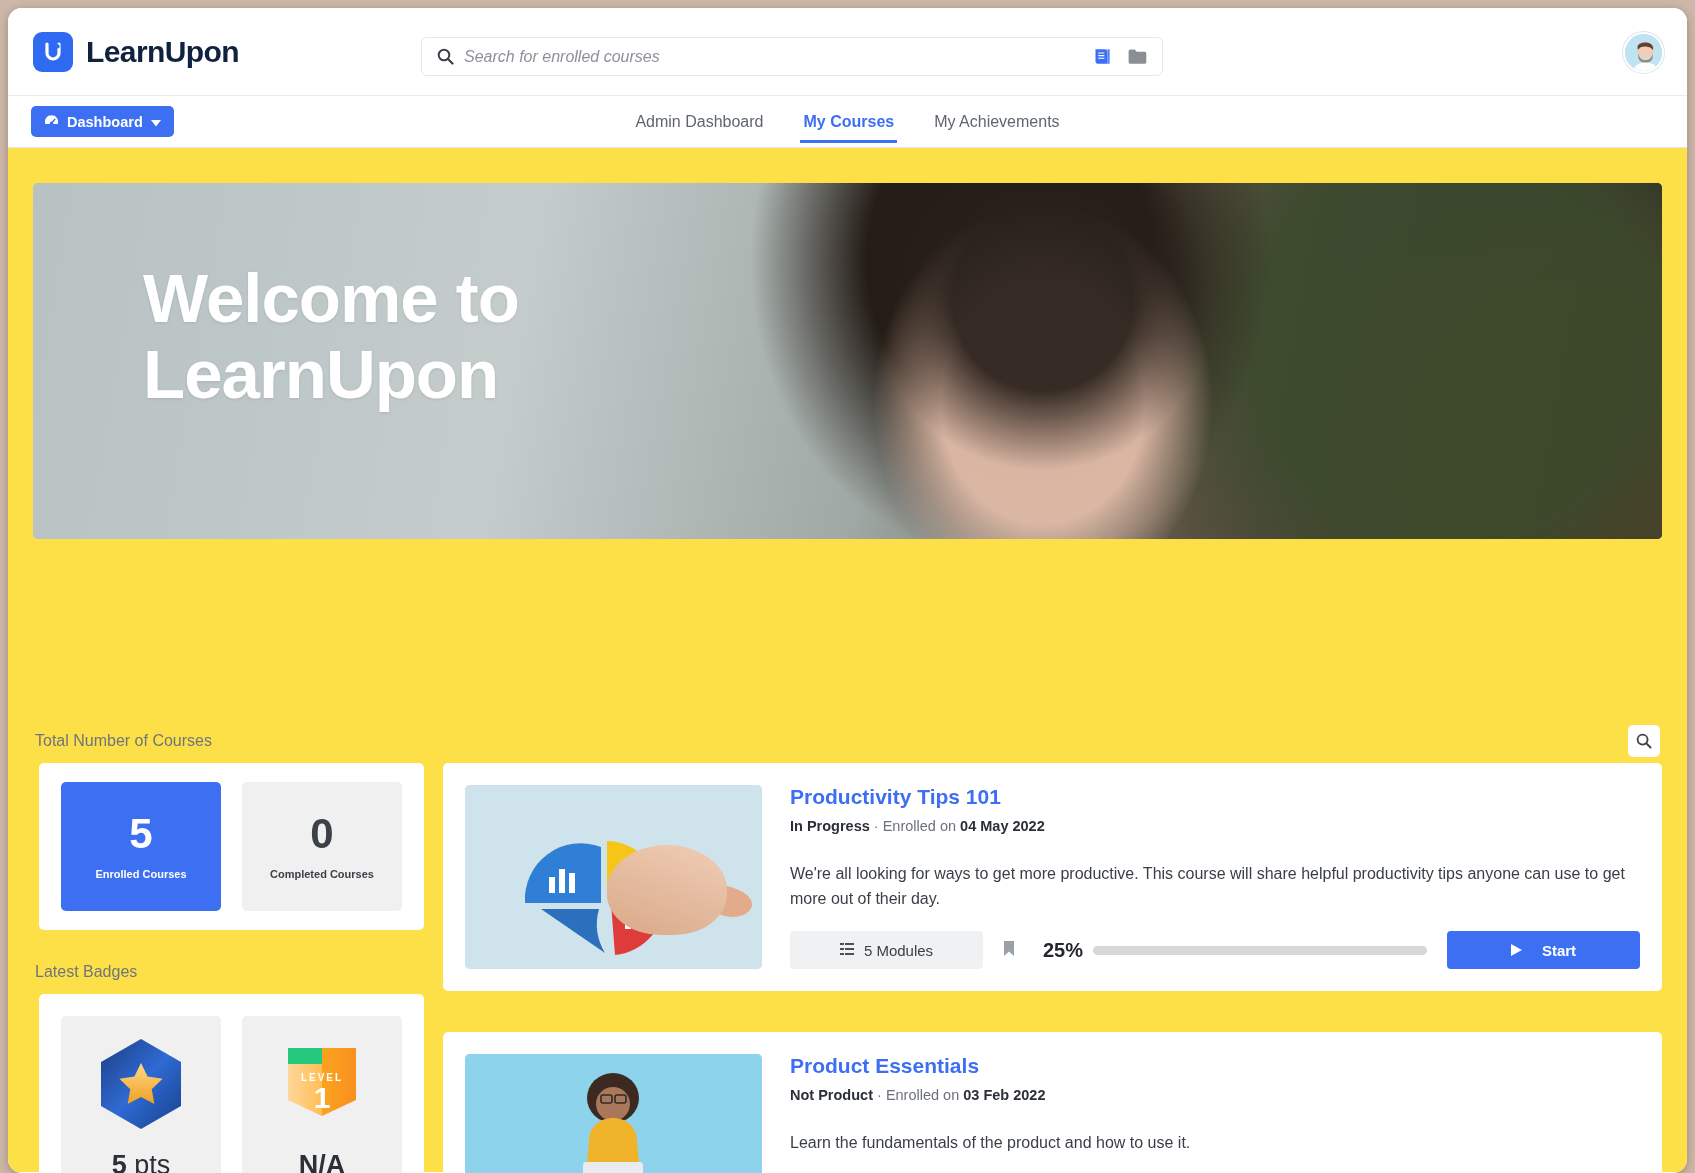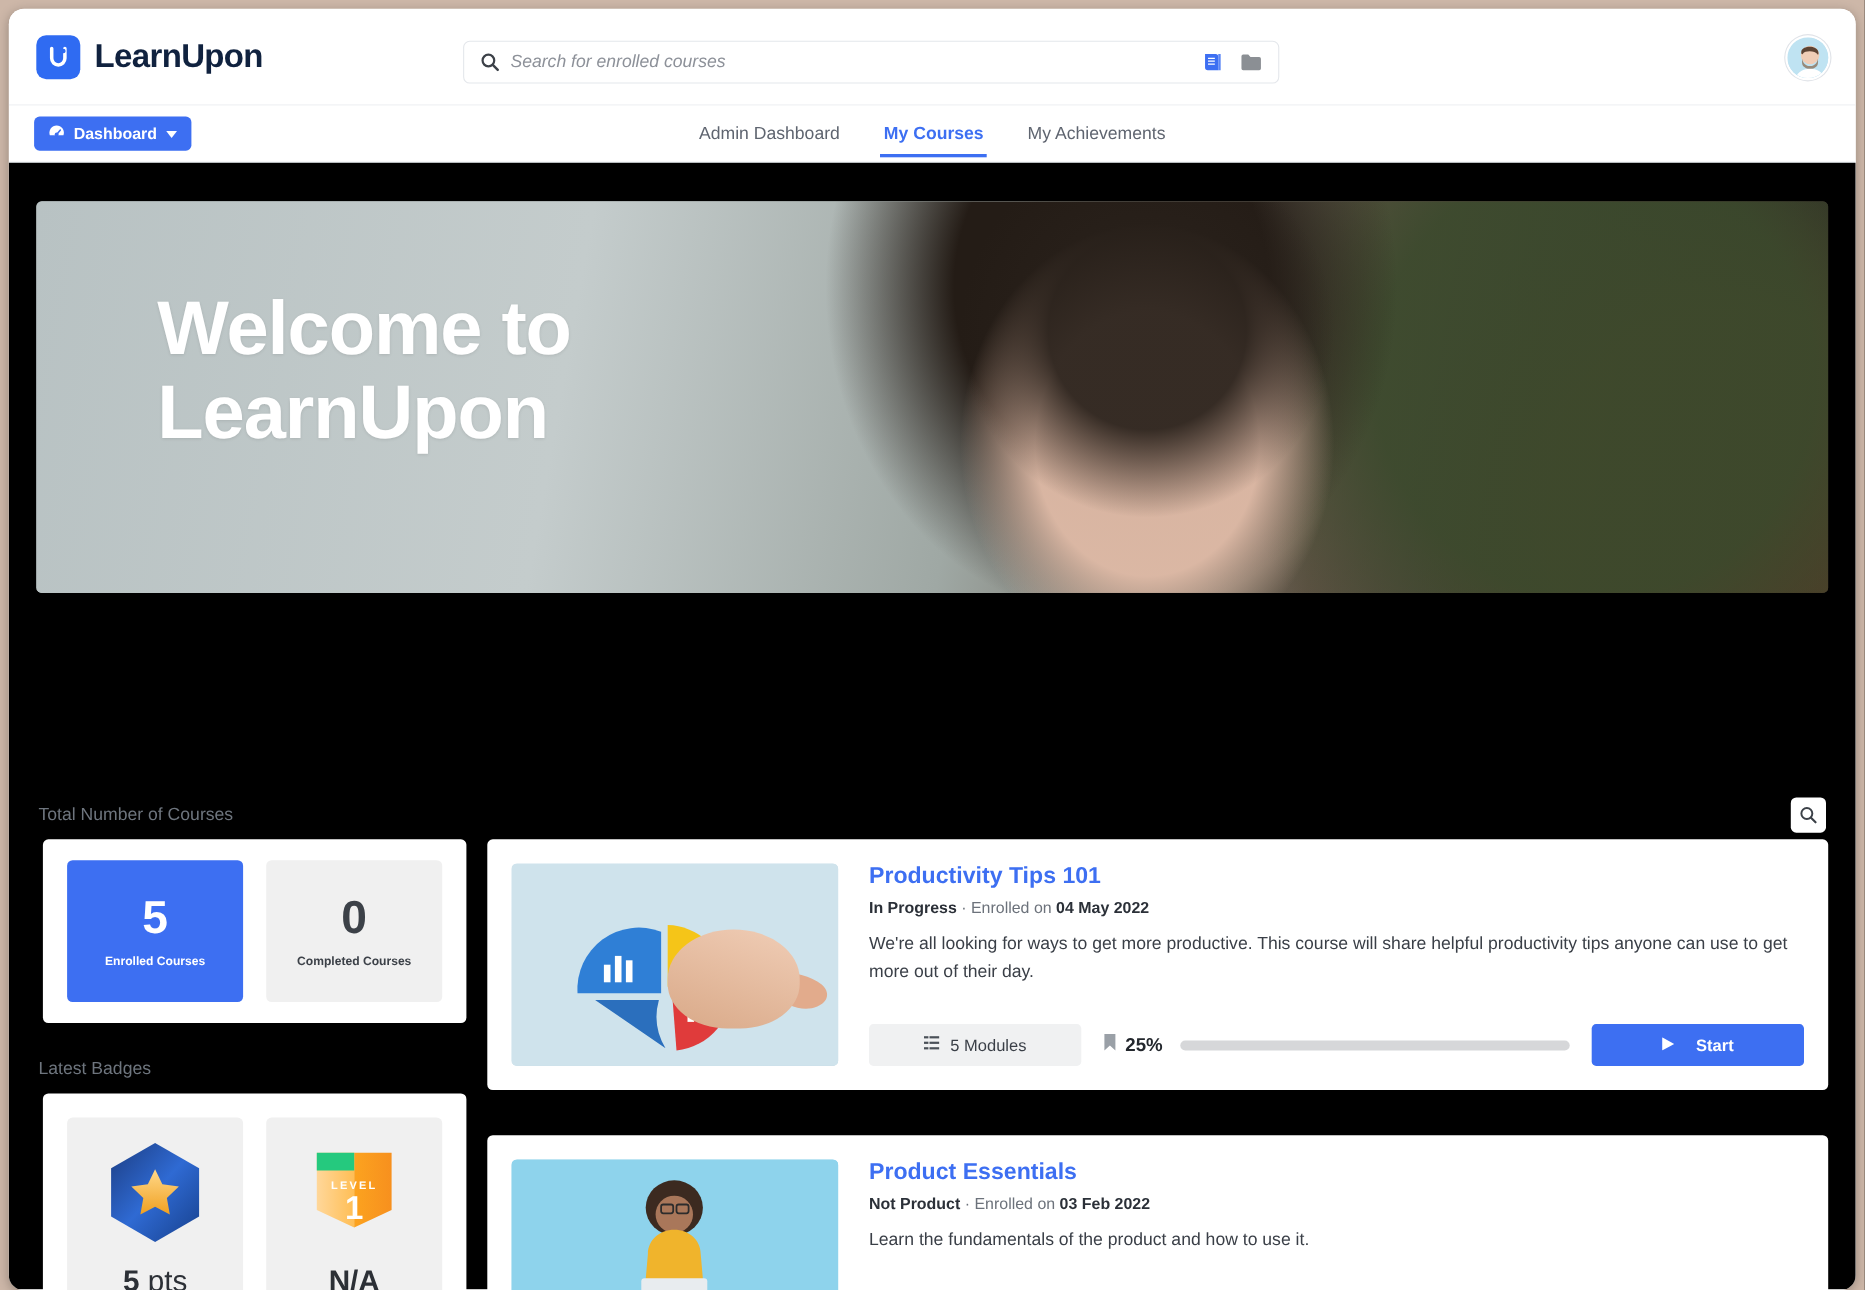--- a/index.html
+++ b/index.html
@@ -127,21 +127,21 @@
     position: absolute;
     left: 0; right: 0; bottom: 0;
     height: 3px;
     background: #3d6ff2;
   }
 
   
   #page {
     position: relative;
     height: 1024px;
-    background: #000000;
+    background: #fde047;
     padding: 0;
   }
 
   
   #hero {
     position: absolute;
     left: 25px; top: 35px;
     width: 1629px; height: 356px;
     border-radius: 5px;
     overflow: hidden;
@@ -282,42 +282,42 @@
     color: #3d6ff2;
     cursor: pointer;
   }
   .course-meta {
     margin-top: 9px;
     font-size: 14.5px;
     color: #6c727b;
   }
   .course-meta b { color: #2b3038; font-weight: 700; }
   .course-desc {
-    margin-top: 12px;
+    margin-top: 27px;
     font-size: 16px;
     line-height: 25px;
     color: #3a3f47;
     max-width: 835px;
   }
   .course-footer {
     position: absolute;
     left: 0; right: 0; bottom: 0;
     display: flex; align-items: center; gap: 20px; justify-content: flex-end;
   }
   .modules-chip {
     width: 193px; height: 38px;
     background: #f0f1f2;
     border-radius: 4px;
     display: flex; align-items: center; justify-content: center;
     gap: 10px;
     font-size: 15px; color: #3a3f47;
     cursor: pointer;
   }
   .progress-group { display: flex; align-items: center; gap: 8px; flex: 1; }
-  .pct { font-size: 17px; font-weight: 700; color: #23272d; min-width: 42px; }
+  .pct { font-size: 20px; font-weight: 700; color: #23272d; min-width: 42px; margin-left: 20px; }
   .bar-track {
     flex: 1;
     height: 9px;
     background: #d6d7d9;
     border-radius: 6px;
     overflow: hidden;
     max-width: 366px;
   }
   .bar-fill { height: 100%; background: #1d8b1d; border-radius: 6px; }
   .start-btn {

